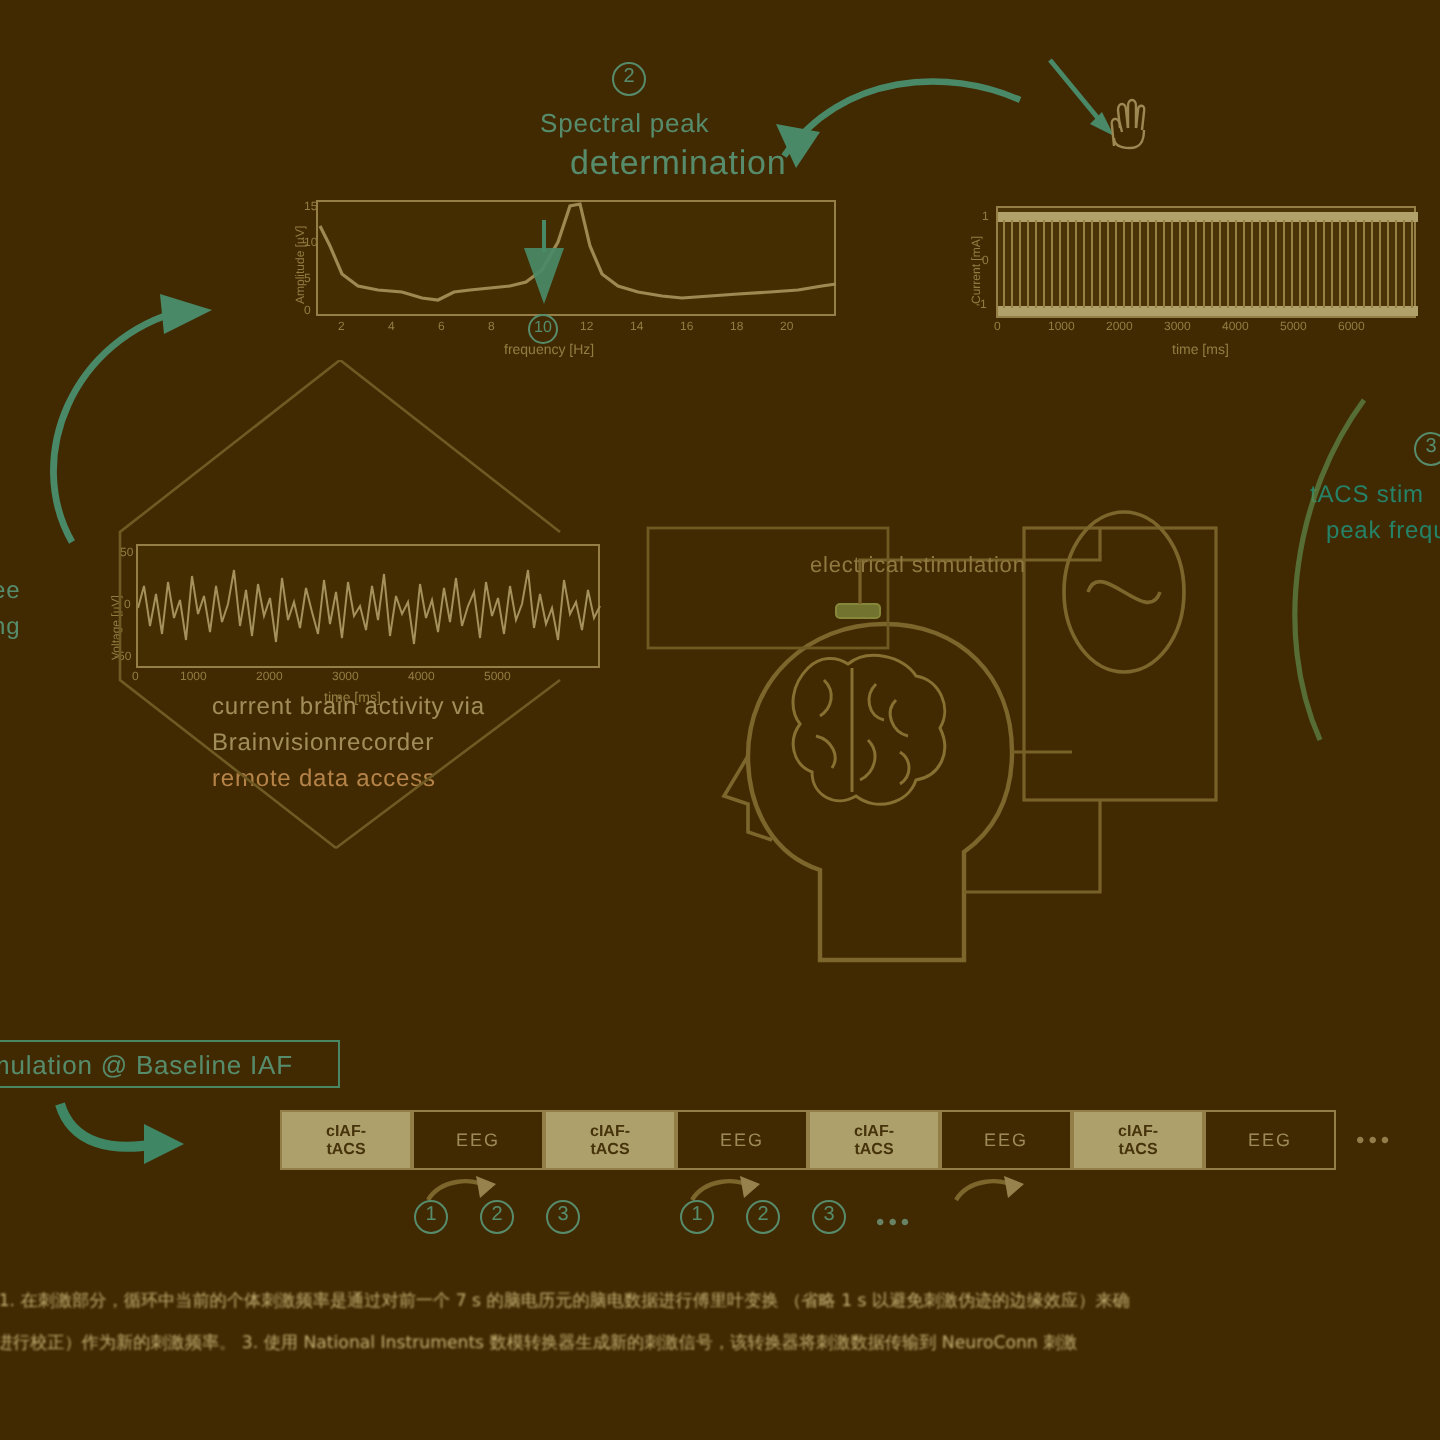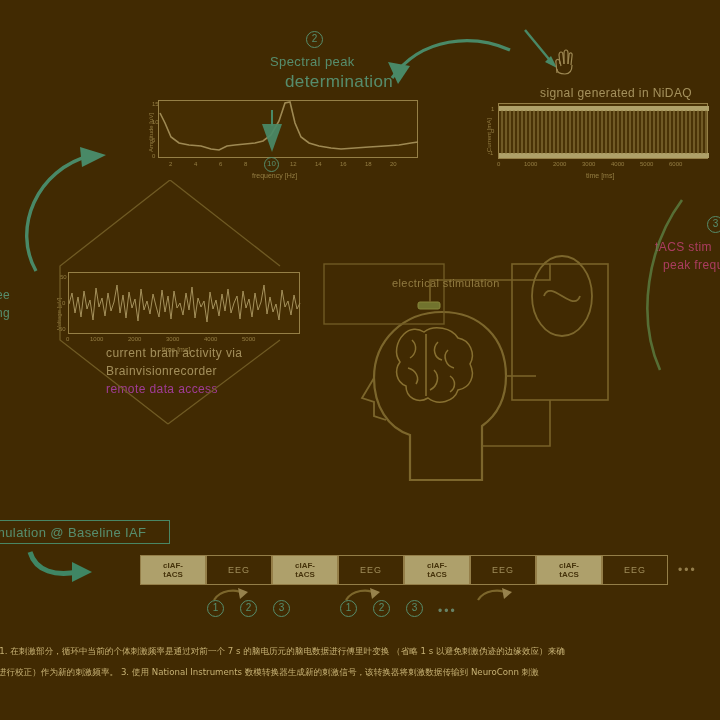--- a/index.html
+++ b/index.html
@@ -27,21 +27,21 @@
 
   .lbl {
     position:absolute;
     color:#d9c98a;
     font-family:Liberation Sans, sans-serif;
     letter-spacing:.4px;
     white-space:nowrap;
     filter: blur(.35px);
   }
   .lbl.teal { color:#63c9ad; }
-  .lbl.dim  { color:#ec4899; }
+  .lbl.dim  { color:#14b8a6; }
 
   
   .circnum {
     position:absolute;
     width:17px; height:17px; border-radius:50%;
     border:1.4px solid #63c9ad;
     color:#63c9ad;
     font-size:10px; line-height:14px; text-align:center;
     font-family:"Liberation Sans", sans-serif;
   }
@@ -157,21 +157,20 @@
 
     <div class="circnum" style="left:264px; top:157px; width:15px; height:15px; line-height:12px; font-size:8px;">10</div>
 
     <div class="axlbl" style="left:252px; top:172px; font-size:7px;">frequency [Hz]</div>
 
     <svg class="abs" style="left:258px; top:108px;" width="28" height="48">
       <path d="M14,2 L14,18" stroke="#4fc4a6" stroke-width="2" fill="none"></path>
       <path d="M4,16 L24,16 L14,44 Z" fill="#4fc4a6" opacity=".92"></path>
     </svg>
 
-    <div class="lbl" style="left:540px; top:86px; font-size:12px; color:#e0cf93;">signal generated in NiDAQ</div>
 
     <div class="plotbox" style="left:498px; top:103px; width:210px; height:56px; background:#50390a;">
       <svg width="210" height="56" viewBox="0 0 210 56" preserveAspectRatio="none">
         <rect x="0" y="2" width="210" height="5" fill="#f3eaa8"></rect>
         <rect x="0" y="49" width="210" height="5" fill="#f3eaa8"></rect>
         <g stroke="#cdb96f" stroke-width="1">
           <line x1="3" y1="6" x2="3" y2="50"></line>
             <line x1="7" y1="6" x2="7" y2="50"></line>
           <line x1="11" y1="6" x2="11" y2="50"></line>
             <line x1="15" y1="6" x2="15" y2="50"></line>
@@ -272,21 +271,21 @@
     <div class="axlbl" style="left:166px; top:336px;">3000</div>
     <div class="axlbl" style="left:204px; top:336px;">4000</div>
     <div class="axlbl" style="left:242px; top:336px;">5000</div>
     <div class="axlbl" style="left:162px; top:346px; font-size:7px;">time [ms]</div>
 
     <div class="lbl teal" style="left:-4px; top:288px; font-size:12px;">ee</div>
     <div class="lbl teal" style="left:-4px; top:306px; font-size:12px;">ng</div>
 
     <div class="lbl" style="left:106px; top:346px; font-size:12px; color:#ddcb91;">current brain activity via</div>
     <div class="lbl" style="left:106px; top:364px; font-size:12px; color:#ddcb91;">Brainvisionrecorder</div>
-    <div class="lbl" style="left:106px; top:382px; font-size:12px; color:#d946ef;">remote data access</div>
+    <div class="lbl" style="left:106px; top:382px; font-size:12px; color:#fdba74;">remote data access</div>
 
     <svg class="abs" style="left:300px; top:250px;" width="320" height="250">
 
       <path d="M110,230 L110,185 C88,178 74,156 74,128 C74,90 104,62 142,62 C180,62 206,88 206,126 C206,150 196,166 182,176 L182,230 Z" fill="none" stroke="#a08c46" stroke-width="2.2"></path>
 
       <path d="M74,128 L62,148 L74,152 L74,166 L86,170" fill="none" stroke="#a08c46" stroke-width="1.8"></path>
 
       <g fill="none" stroke="#b39b4e" stroke-width="1.5">
         <path d="M104,84 C96,92 94,104 100,112 C94,120 96,132 106,136 C106,148 118,154 128,148 C138,156 154,152 158,140 C170,138 176,126 170,114 C176,104 170,90 158,88 C152,78 134,74 124,82 C118,78 110,78 104,84 Z"></path>
         <path d="M112,90 C118,96 116,104 110,108"></path>
@@ -308,21 +307,21 @@
       </g>
 
       <g fill="none" stroke="#a08c46" stroke-width="1.8">
         <ellipse cx="262" cy="46" rx="30" ry="40"></ellipse>
         <path d="M244,46 C250,28 274,64 280,46"></path>
       </g>
 
       <rect x="24" y="14" width="120" height="60" fill="none" stroke="#8c7839" stroke-width="1.4"></rect>
     </svg>
 
-    <div class="lbl" style="left:392px; top:277px; font-size:11px; color:#c0aa66;">electrical stimulation</div>
+    <div class="lbl" style="left:405px; top:277px; font-size:11px; color:#c0aa66;">electrical stimulation</div>
 
     <svg class="abs" style="left:40px; top:180px;" width="320" height="400">
       <g stroke="#8c7839" stroke-width="1.3" fill="none">
         <path d="M130,0 L20,86 L20,160 L128,244"></path>
         <path d="M130,0 L240,86"></path>
         <path d="M128,244 L240,160"></path>
       </g>
     </svg>
 
     <div class="greenbox" style="left:-10px; top:520px; width:180px; height:24px;"></div>

